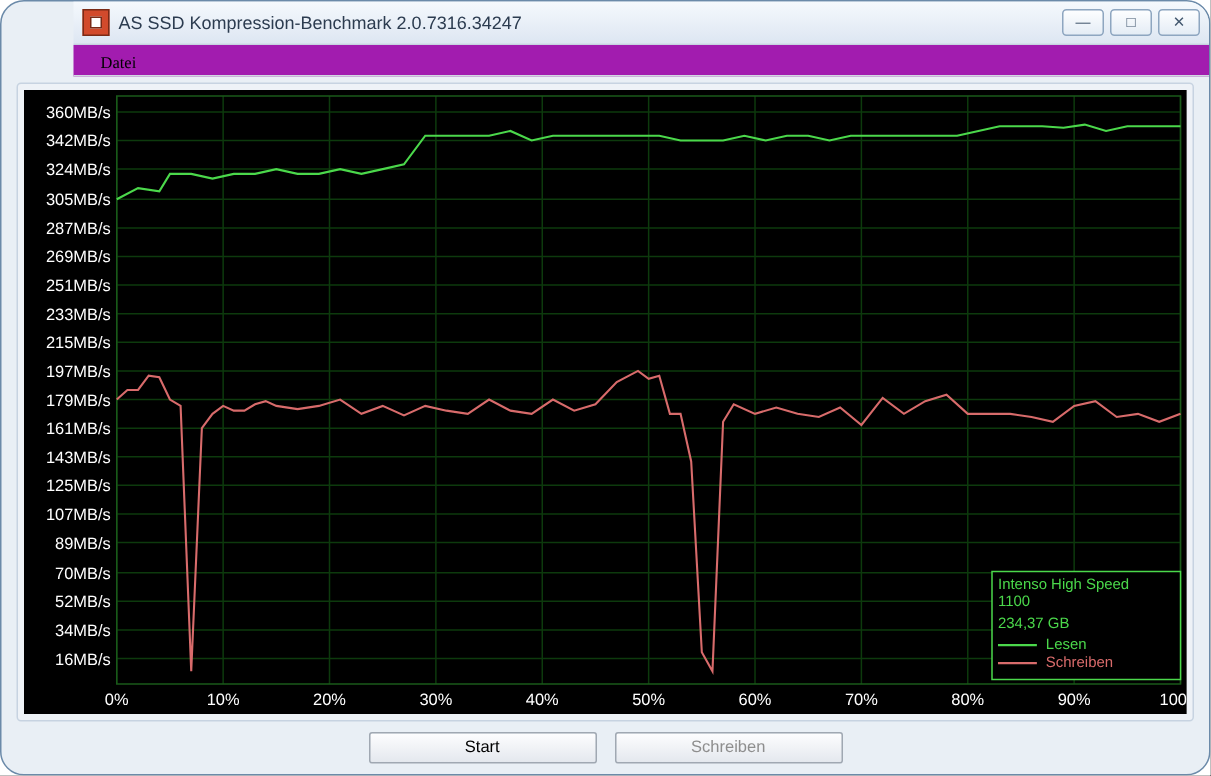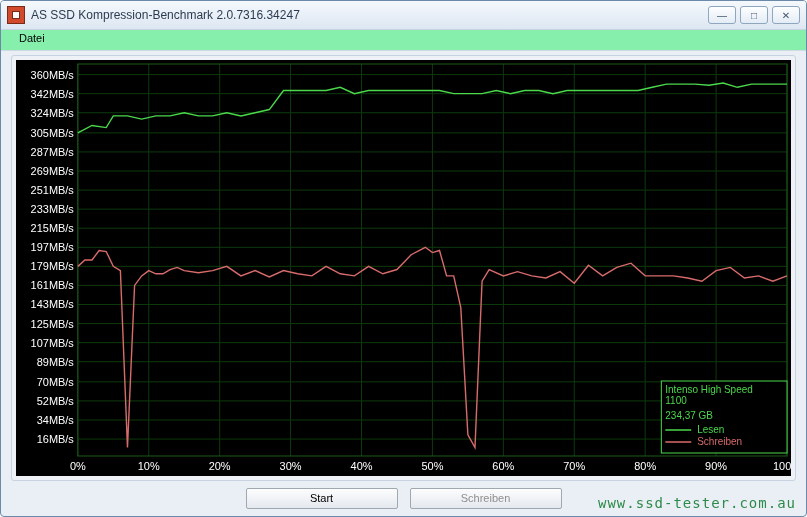--- a/index.html
+++ b/index.html
@@ -1,23 +1,23 @@
 <!DOCTYPE html>
 <html><head>
 <meta charset="utf-8">
 <style>
   html,body{margin:0;padding:0;background:#fff;font-family:"Segoe UI",Tahoma,sans-serif;font-size:11px;color:#000;}
-  .window{width:807px;height:517px;box-sizing:border-box;border:1px solid #6b8aa9;border-radius:4px;background:#e9eff5;position:relative;overflow:hidden;}
+  .window{width:807px;height:517px;box-sizing:border-box;border:1px solid #6b8aa9;border-radius:16px;background:#e9eff5;position:relative;overflow:hidden;padding-left:48px;}
   .titlebar{height:28px;background:linear-gradient(#f5f9fd,#dde6f2);border-bottom:1px solid #c7d3e1;display:flex;align-items:center;padding:0 6px;}
   .titlebar .appicon{width:16px;height:16px;background:#d24a2c;border:1px solid #7a2a16;margin-right:6px;display:flex;align-items:center;justify-content:center;}
   .titlebar .appicon span{width:6px;height:6px;background:#fff;border:1px solid #7a2a16;}
   .titlebar .title{flex:1;color:#2c3c50;font-size:12px;}
   .winbtns{display:flex;gap:4px;}
   .winbtn{width:26px;height:16px;border:1px solid #8ea6c0;border-radius:3px;background:linear-gradient(#fdfeff,#e4ecf5);display:flex;align-items:center;justify-content:center;color:#42576e;font-size:10px;cursor:pointer;}
-  .menubar{height:20px;background:#86efac;border-bottom:1px solid #d0d8e2;display:flex;align-items:flex-start;padding:0 10px;}
+  .menubar{height:20px;background:#a21caf;border-bottom:1px solid #d0d8e2;display:flex;align-items:flex-end;padding:0 10px;font-family:Liberation Serif, serif;}
   .menuitem{padding:2px 8px;cursor:pointer;}
   .panel{position:absolute;left:10px;right:10px;top:54px;bottom:35px;background:#eef2f7;border:1px solid #c7d3e1;border-radius:3px;padding:4px;box-sizing:border-box;}
   .chart{width:100%;height:100%;background:#000;position:relative;}
   svg{display:block;}
   .footer{position:absolute;left:0;right:0;bottom:5px;height:26px;display:flex;align-items:center;justify-content:center;gap:12px;}
   .btn{width:152px;height:21px;border:1px solid #a0a8b2;border-radius:2px;background:linear-gradient(#fdfdfe,#e4e8ee);cursor:pointer;font-size:11px;}
   .btn.disabled{color:#8e8e8e;cursor:default;}
   .watermark{position:absolute;right:10px;bottom:5px;color:#2d8a4a;font-family:monospace;font-size:14px;letter-spacing:1px;pointer-events:none;}
   text{font-family:Tahoma,sans-serif;}
 </style>
@@ -118,14 +118,13 @@
           <line x1="651" y1="382" x2="677" y2="382" stroke="#d86b6b" stroke-width="1.5"></line>
           <text x="683" y="385" fill="#d86b6b" font-size="10">Schreiben</text>
         </svg>
     </div>
   </div>
 
   <div class="footer">
     <button class="btn">Start</button>
     <button class="btn disabled">Schreiben</button>
   </div>
-  <div class="watermark">www.ssd-tester.com.au</div>
 </div>
 
 </body></html>

